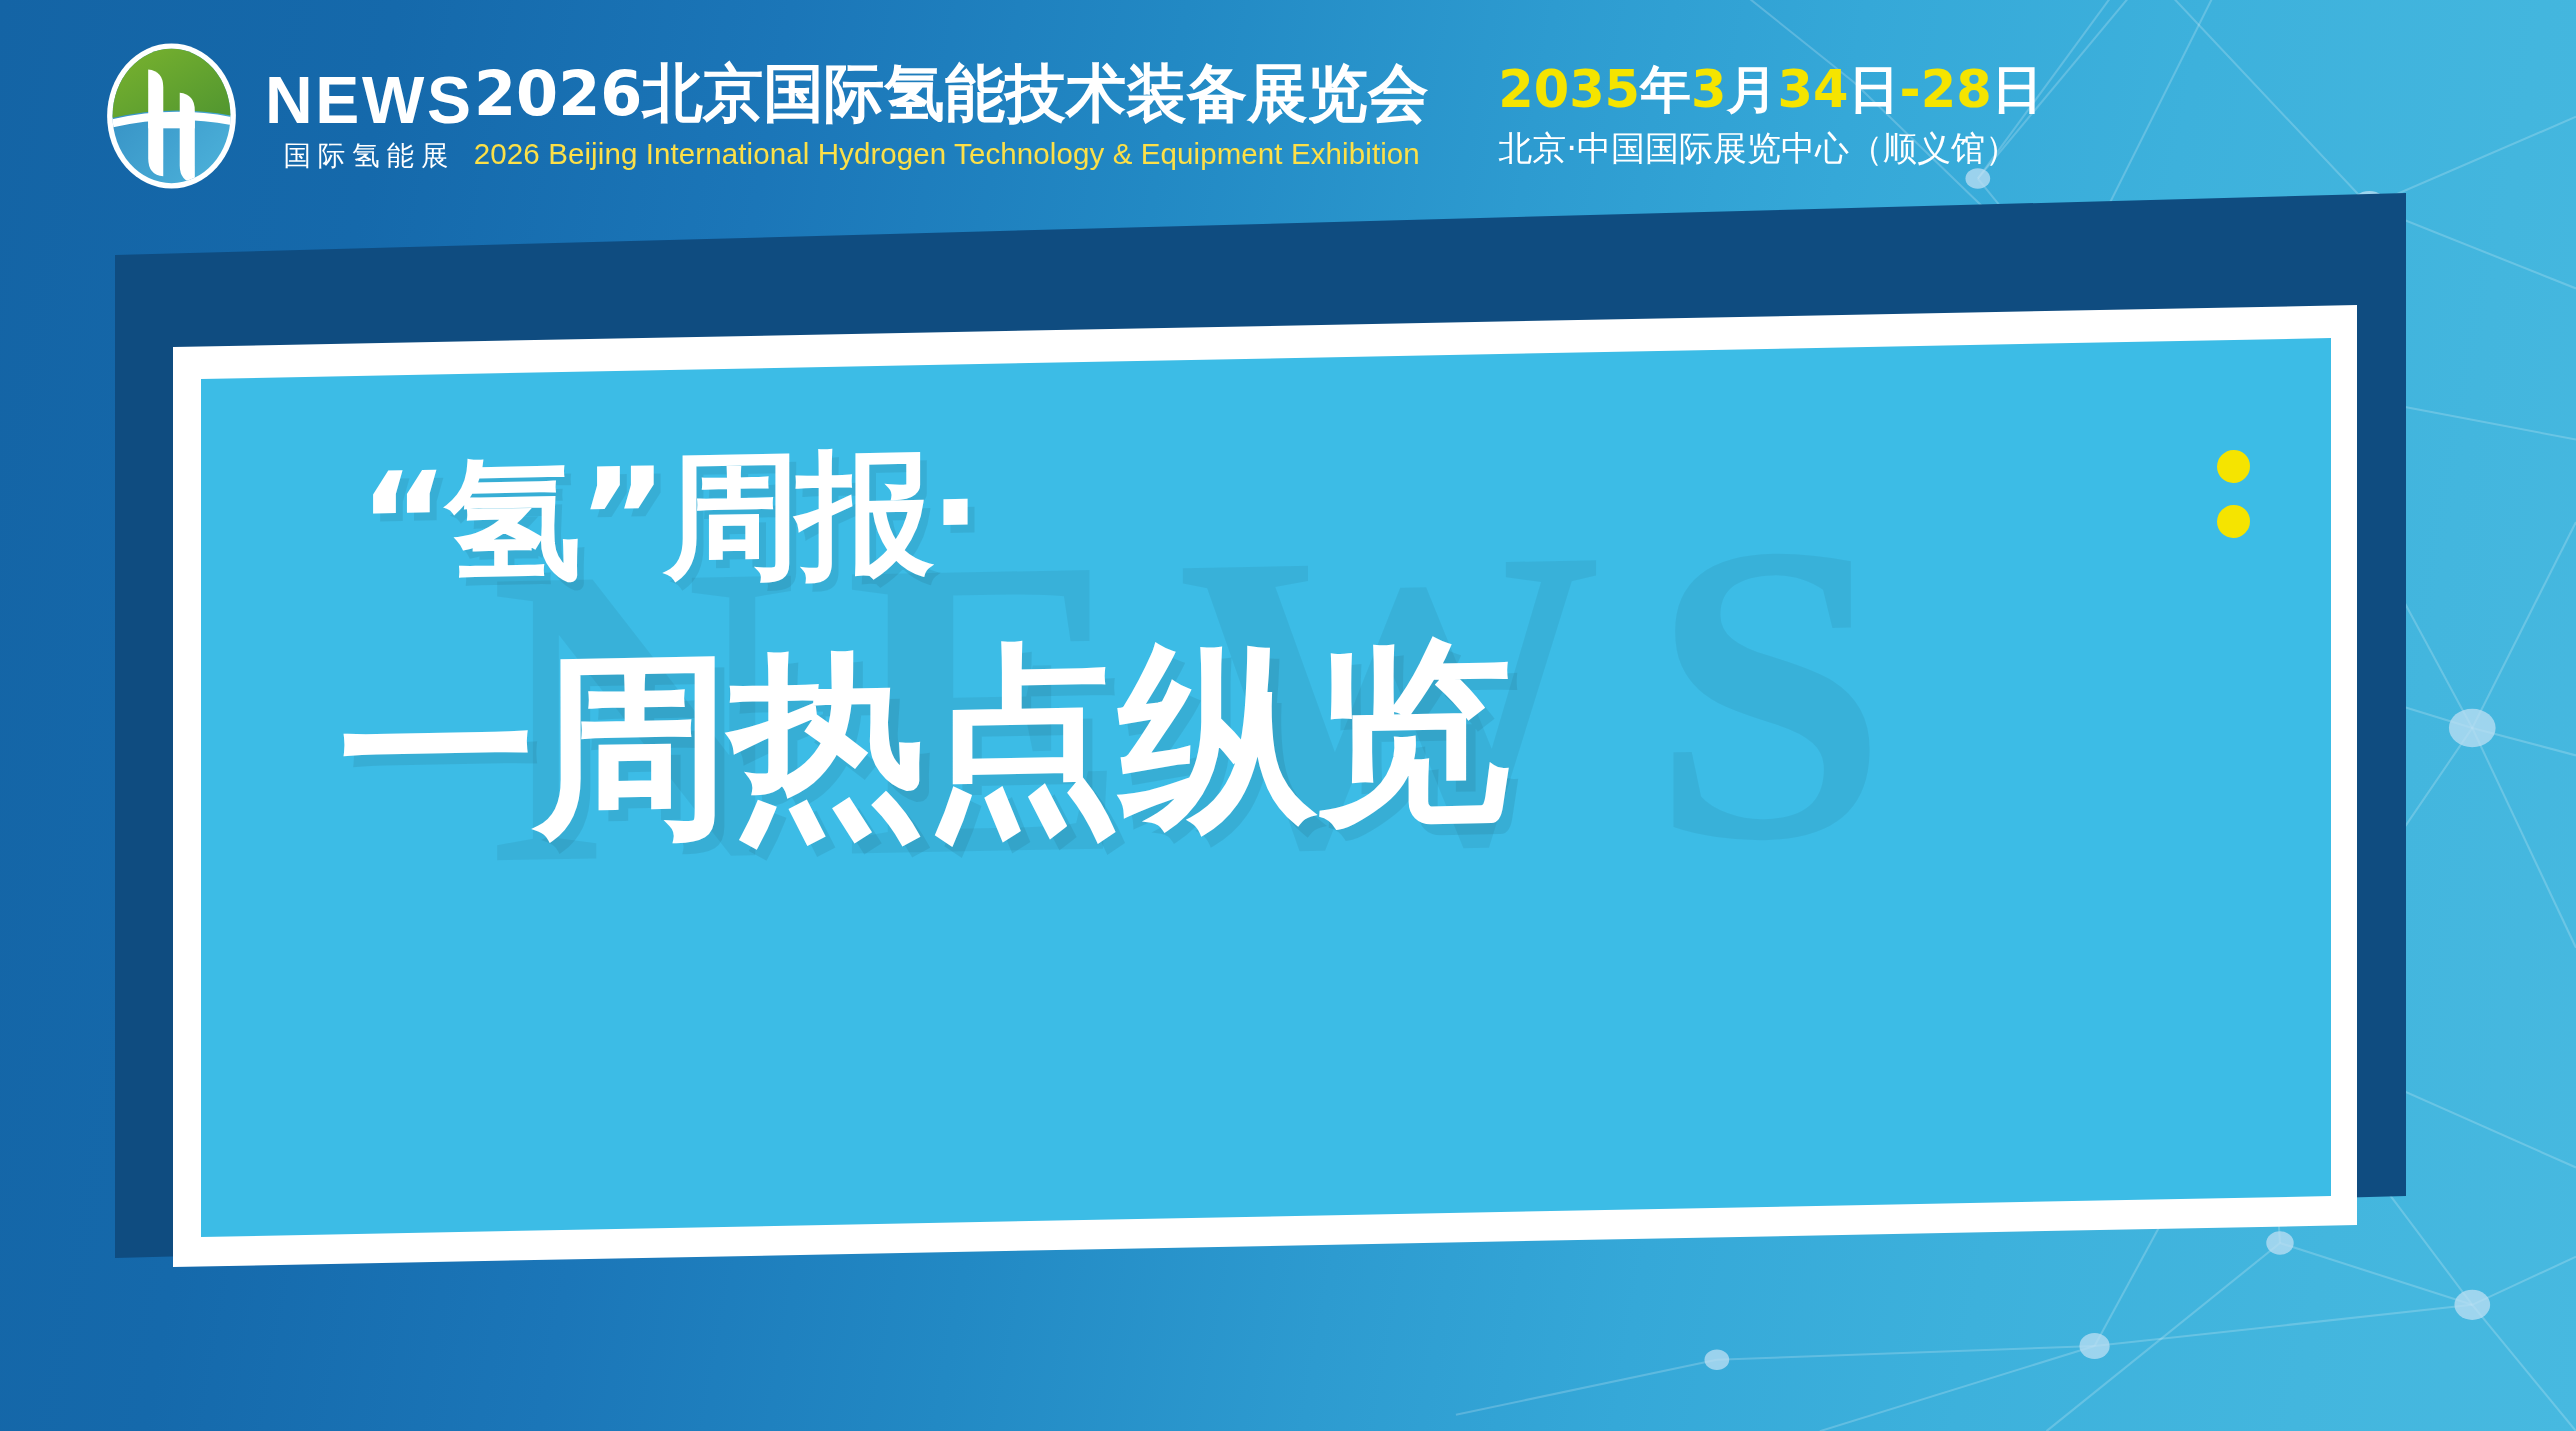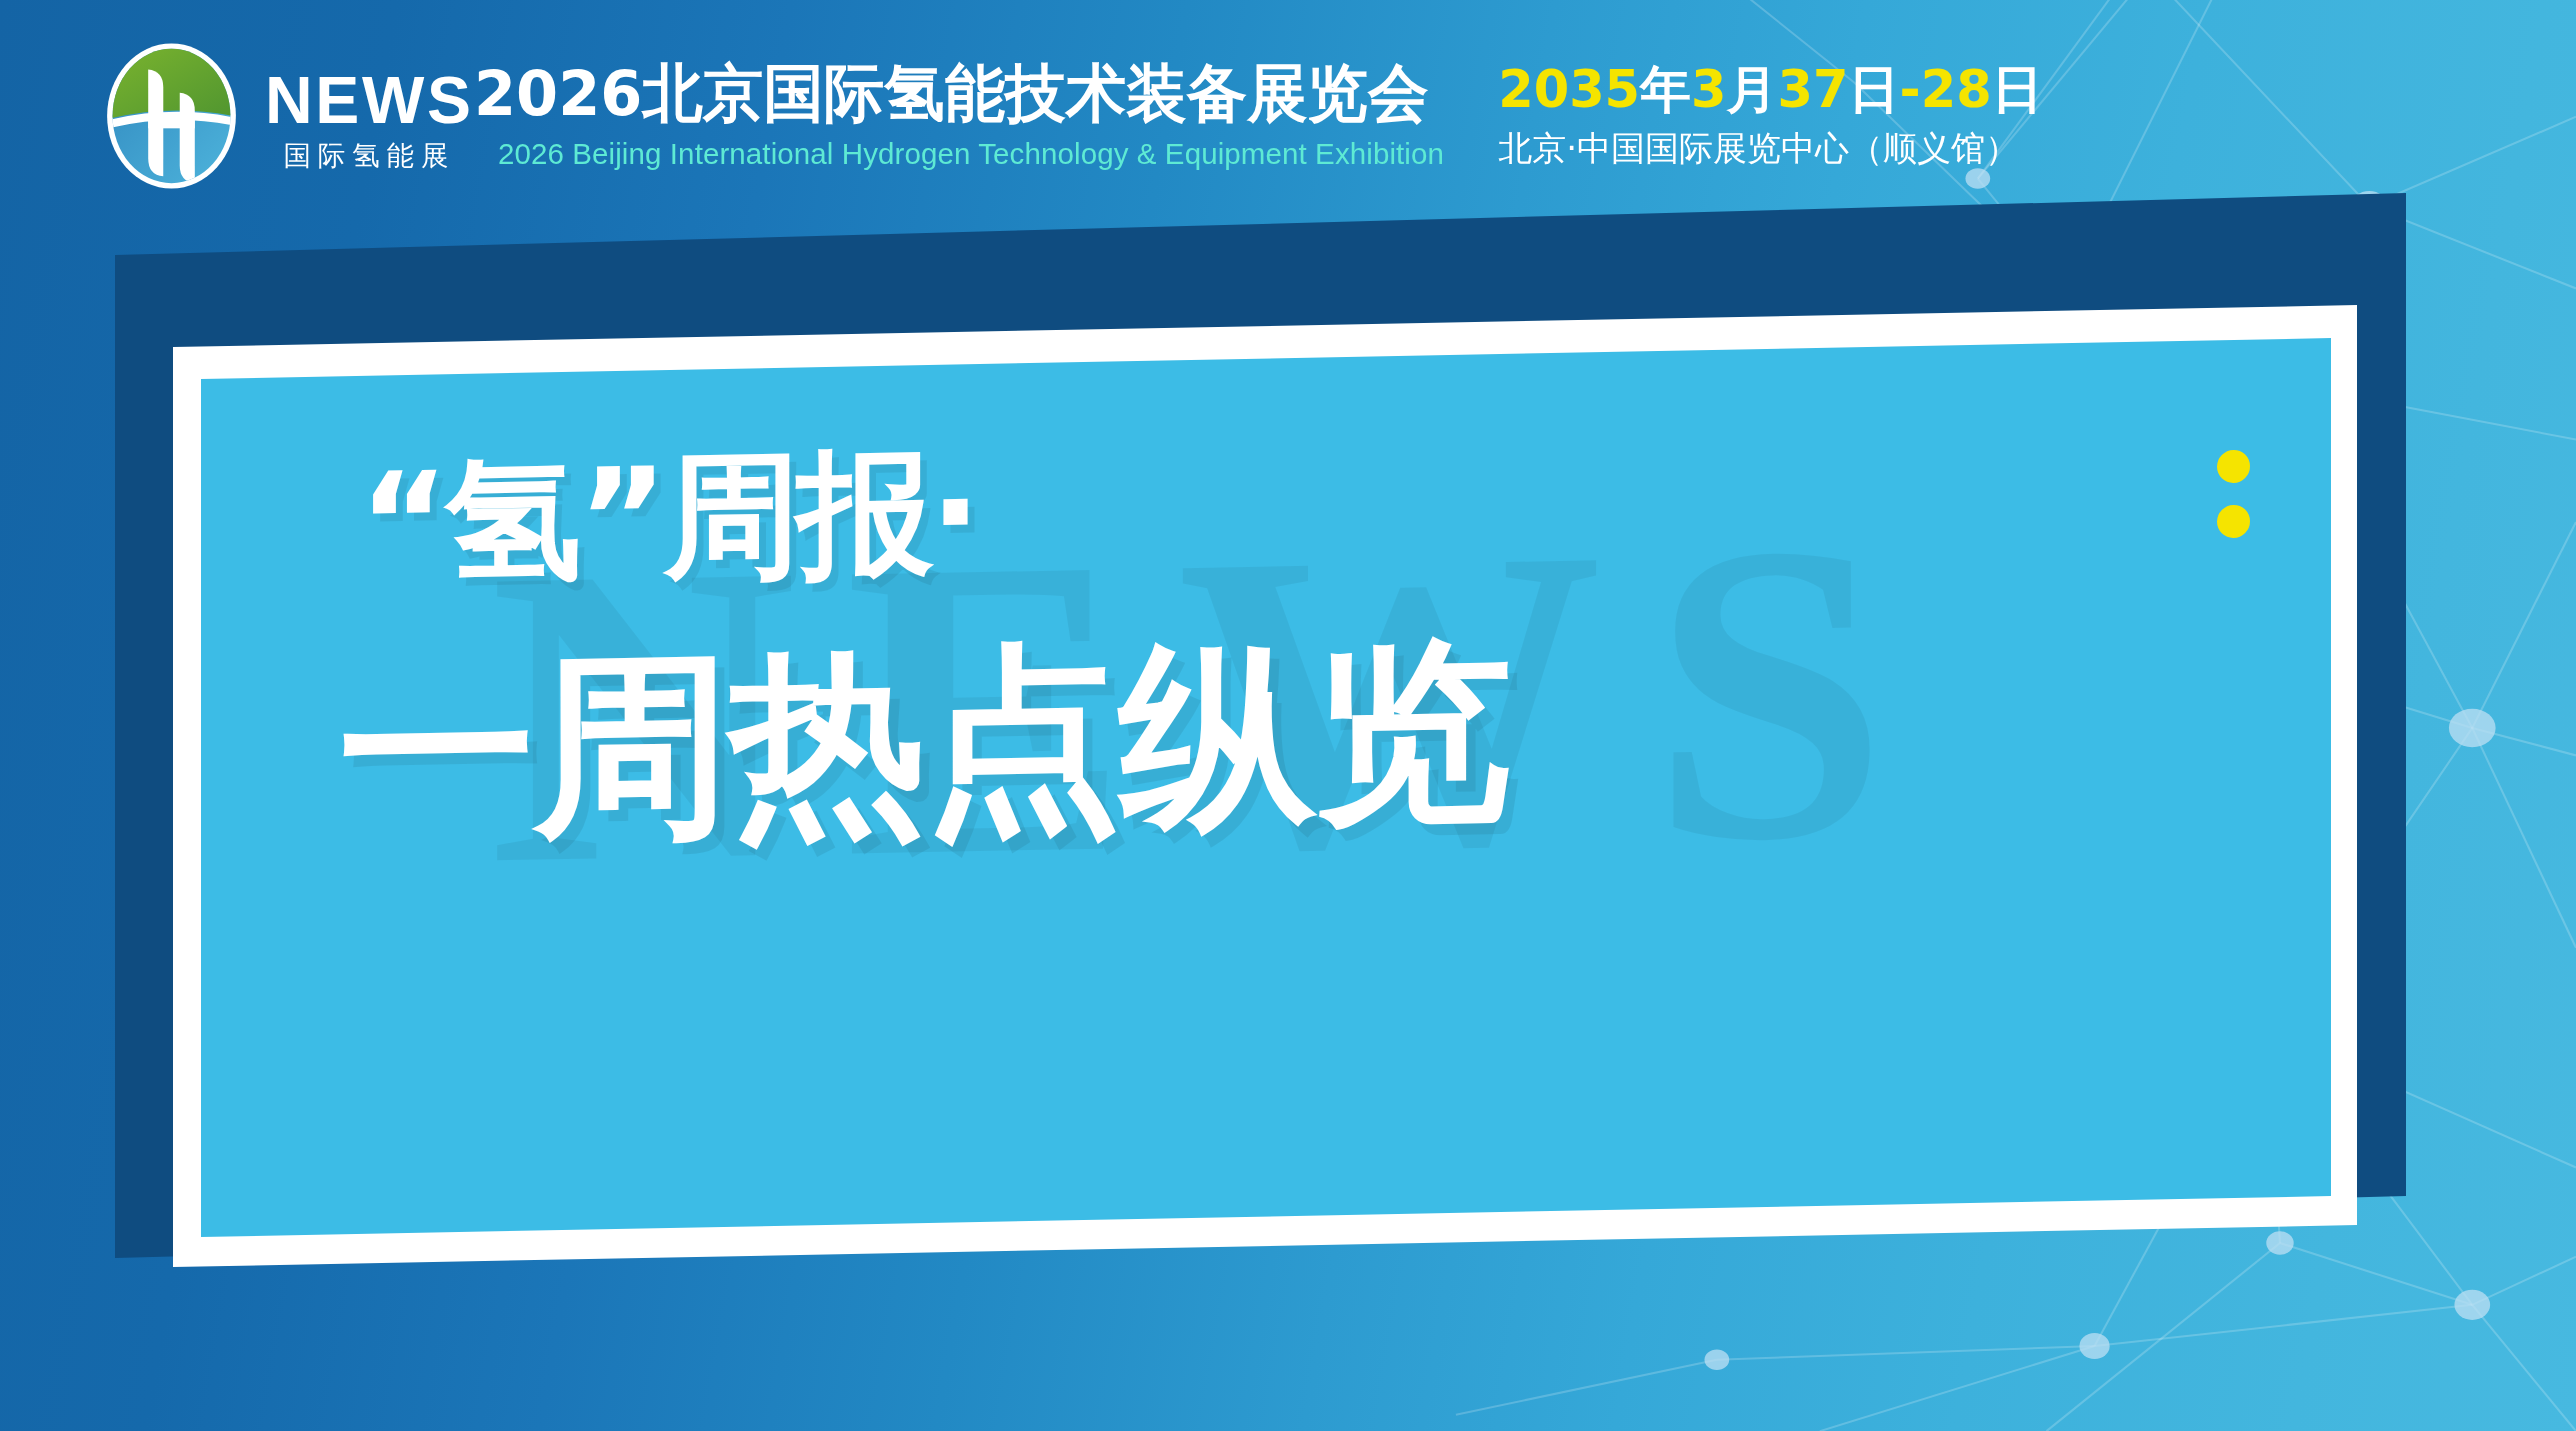--- a/index.html
+++ b/index.html
@@ -94,28 +94,27 @@
     font-size: 63px;
     font-weight: bold;
     line-height: 1.06;
     letter-spacing: 0px;
     white-space: nowrap;
     font-family: "DejaVu Sans", sans-serif;
     transform: scaleX(0.96);
     transform-origin: left center;
   }
   .title-en {
-    color: #5eead4;
+    color: #fde047;
     font-size: 29.5px;
     line-height: 1.2;
     margin-top: 8.2px;
     white-space: nowrap;
     letter-spacing: 0.1px;
     font-family: "Liberation Sans", sans-serif;
-    text-align: center;
   }
 
   .date-block {
     margin-left: 30px;
     display: flex;
     flex-direction: column;
     justify-content: center;
     margin-top: 5.5px;
   }
   .date-line {
@@ -316,21 +315,21 @@
       <div class="logo-cn">国际氢能展</div>
     </div>
 
     <div class="title-block">
       <div class="title-cn">2026北京国际氢能技术装备展览会</div>
       <div class="title-en">2026 Beijing International Hydrogen Technology &amp; Equipment Exhibition</div>
     </div>
 
     <div class="date-block">
       <div class="date-line">
-        <span class="y">2035</span><span class="w">年</span><span class="y">3</span><span class="w">月</span><span class="y">37</span><span class="w">日</span><span class="y">-</span><span class="y">28</span><span class="w">日</span>
+        <span class="y">2035</span><span class="w">年</span><span class="y">3</span><span class="w">月</span><span class="y">34</span><span class="w">日</span><span class="y">-</span><span class="y">28</span><span class="w">日</span>
       </div>
       <div class="venue-line">北京·中国国际展览中心（顺义馆）</div>
     </div>
   </div>
 
   <div class="card-shadow"></div>
   <div class="card-white"></div>
   <div class="card-inner">
     <div class="watermark">NEWS</div>
     <div class="card-text">

